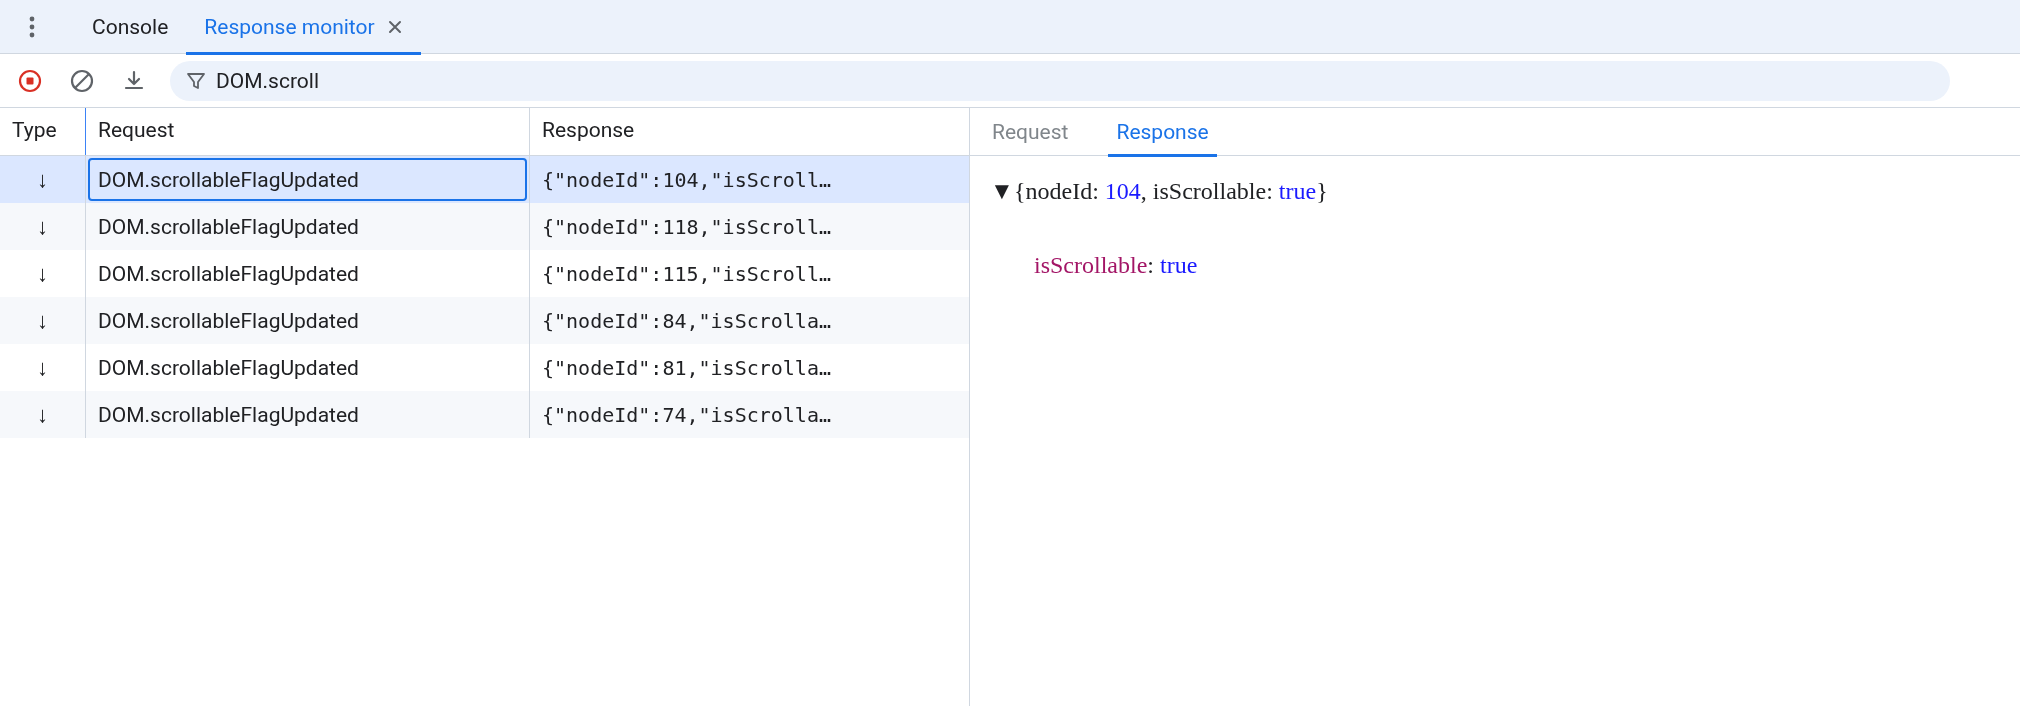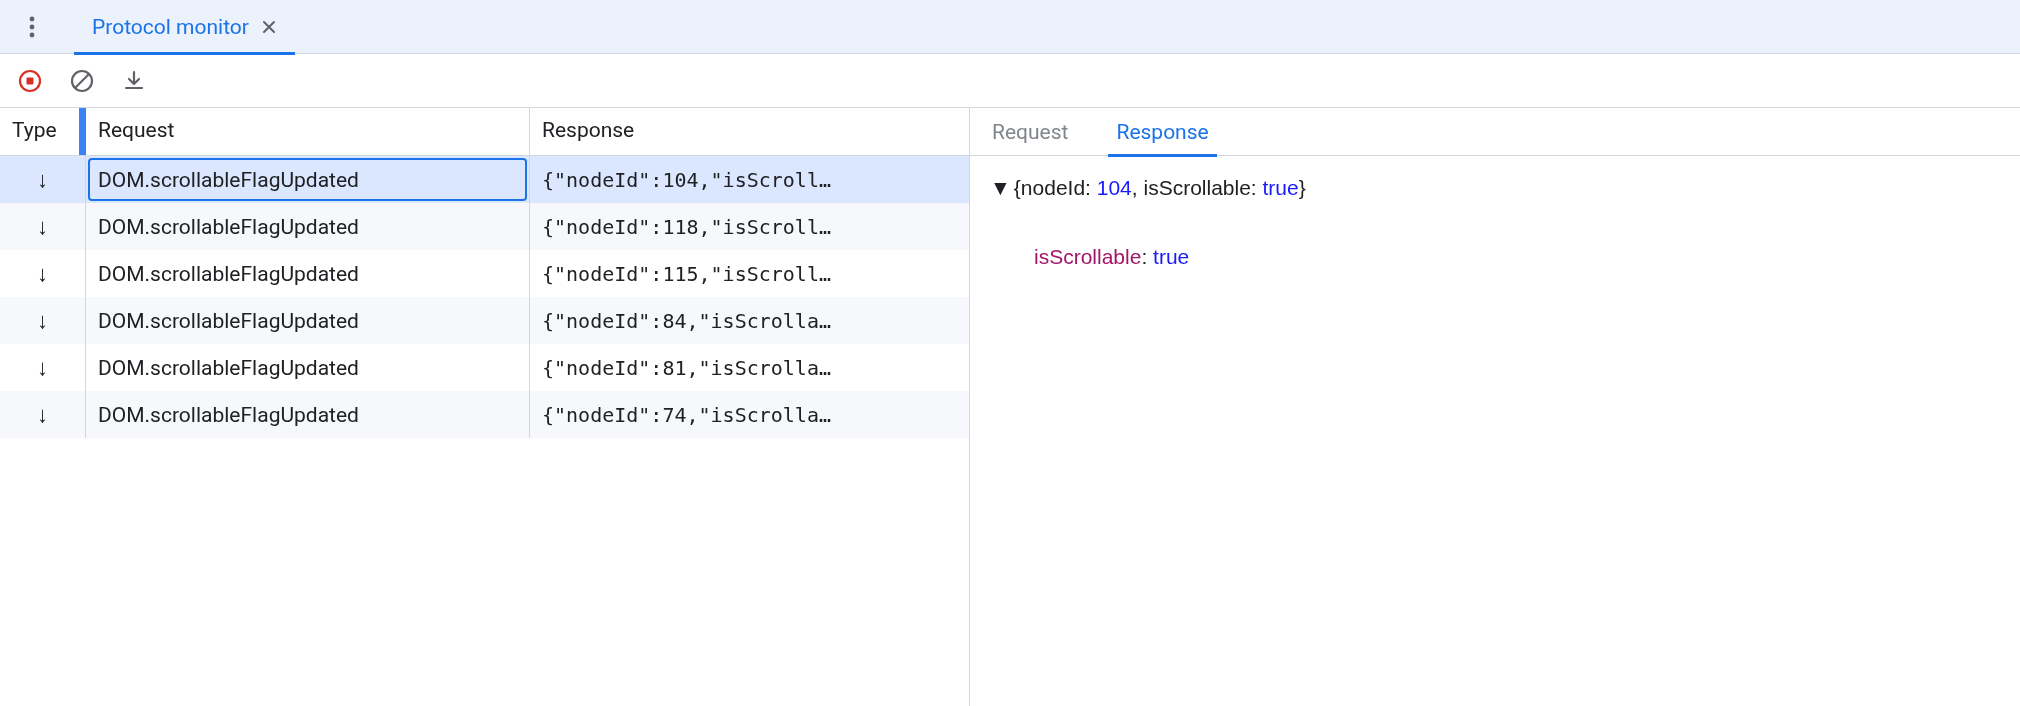--- a/index.html
+++ b/index.html
@@ -118,21 +118,21 @@
 
     
     .table-head {
       display: flex;
       height: 48px;
       border-bottom: 1px solid #d0d7e0;
       background: #fff;
       font-size: 21px;
       color: #202124;
     }
-    .th-type { width: 86px; padding: 10px 8px 10px 12px; border-right: 7px solid #3b82f6; }
+    .th-type { width: 86px; padding: 10px 8px 10px 12px; border-right: 1px solid #3b82f6; }
     .th-method { width: 444px; padding: 10px 12px; border-right: 1px solid #d0d7e0; }
     .th-response { flex: 1; padding: 10px 12px; }
     .table-body { flex: 1; overflow: hidden; }
     .row {
       display: flex;
       height: 47px;
       align-items: center;
       font-size: 21px;
     }
     .row:nth-child(even){ background: #f6f8fb; }
@@ -197,22 +197,22 @@
     .ptab.active::after {
       content: "";
       position: absolute;
       left: -4px; right: -4px; bottom: -1px;
       height: 3px;
       background: #1a73e8;
     }
 
     .json-view {
       padding: 14px 20px;
-      font-family: Liberation Sans, sans-serif;
-      font-size: 21px;
+      font-family: Liberation Serif, serif;
+      font-size: 24px;
       line-height: 1.75;
     }
     .arrow { display: inline-block; width: 18px; }
     .key { color: #a31566; }
     .val-num { color: #1a1aff; }
     .val-bool { color: #1a1aff; }
     .indent { padding-left: 44px; margin-top: 32px; }
 
     svg { display: block; }
   </style>
@@ -220,22 +220,25 @@
 <body>
 
 <div class="tabs">
   <div class="kebab">
     <svg width="6" height="22" viewBox="0 0 6 22">
         <circle cx="3" cy="3" r="2.4" fill="currentColor"></circle>
         <circle cx="3" cy="11" r="2.4" fill="currentColor"></circle>
         <circle cx="3" cy="19" r="2.4" fill="currentColor"></circle>
       </svg>
   </div>
+  <div class="tab">
+    <span>Console</span>
+  </div>
   <div class="tab active">
-    <span>Protocol monitor</span>
+    <span>Response monitor</span>
     <span class="close">
       <svg width="16" height="16" viewBox="0 0 16 16">
           <path d="M3 3 L13 13 M13 3 L3 13" stroke="currentColor" stroke-width="2" stroke-linecap="round"></path>
         </svg>
     </span>
   </div>
 </div>
 
 <div class="toolbar">
   <div class="tb-btn record-btn">
@@ -247,20 +250,28 @@
   <div class="tb-btn">
     <svg width="24" height="24" viewBox="0 0 24 24">
         <circle cx="12" cy="12" r="10" fill="none" stroke="currentColor" stroke-width="2.2"></circle>
         <line x1="5" y1="19" x2="19" y2="5" stroke="currentColor" stroke-width="2.2"></line>
       </svg>
   </div>
   <div class="tb-btn">
     <svg width="24" height="24" viewBox="0 0 24 24">
         <path d="M12 3 V15 M7 10 L12 15 L17 10 M4 19 H20" fill="none" stroke="currentColor" stroke-width="2.2" stroke-linecap="round" stroke-linejoin="round"></path>
       </svg>
+  </div>
+  <div class="filter-wrap">
+    <span style="color:#5f6368">
+      <svg width="20" height="20" viewBox="0 0 20 20">
+          <path d="M2 3 H18 L12 11 V17 L8 15 V11 Z" fill="none" stroke="currentColor" stroke-width="1.8" stroke-linejoin="round"></path>
+        </svg>
+    </span>
+    <input value="DOM.scroll" style="">
   </div>
 </div>
 
 <div class="main">
   <div class="left">
     <div class="table-head">
       <div class="th-type">Type</div>
       <div class="th-method">Request</div>
       <div class="th-response">Response</div>
     </div>

